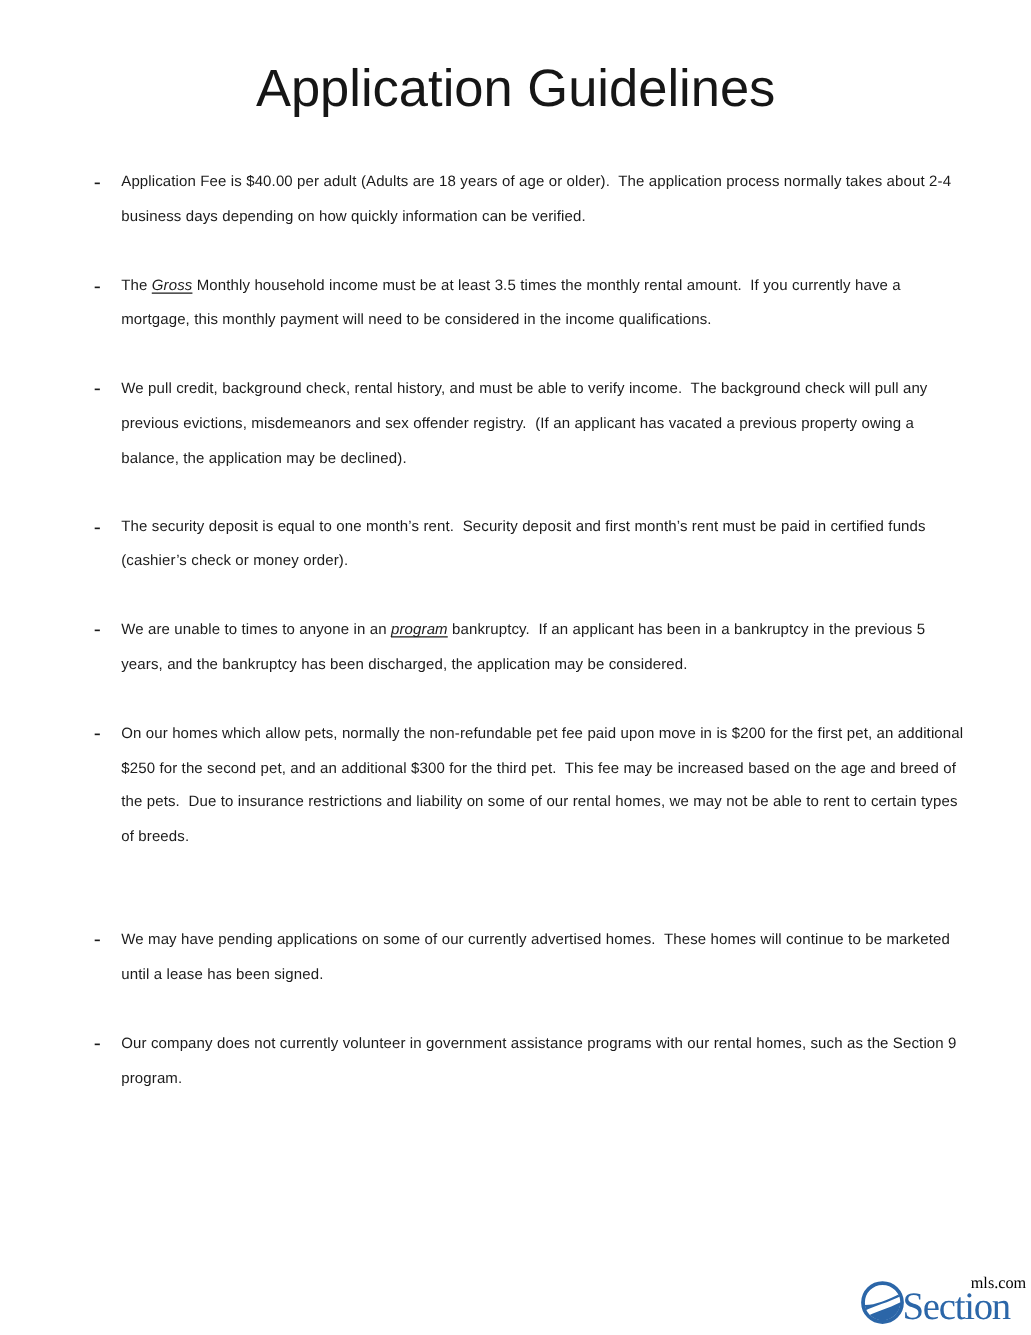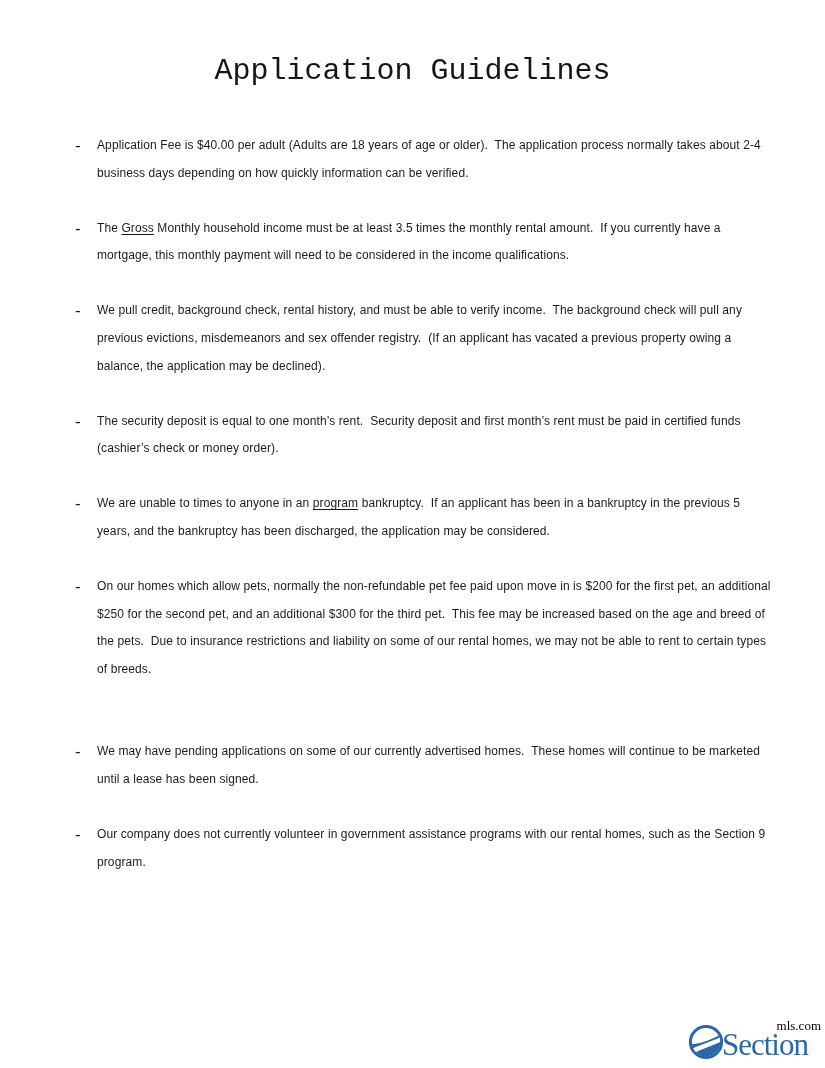--- a/index.html
+++ b/index.html
@@ -12,26 +12,25 @@
     width: 825px;
     height: 1068px;
     background: #ffffff;
     overflow: hidden;
     font-family: "Liberation Sans", sans-serif;
     color: #1b1b1b;
   }
   .doc-title {
     margin: 46px 0 0 0;
     text-align: center;
-    font-size: 30px;
+    font-size: 42px;
     line-height: 50px;
     font-weight: 400;
     letter-spacing: 0px;
     color: #161616;
-    font-family: Liberation Mono, monospace;
   }
   .bullet-list {
     margin-top: 36px;
     padding-left: 75px;
     padding-right: 52px;
   }
   .bullet {
     display: flex;
     align-items: flex-start;
     margin: 0 0 27.5px 0;
@@ -48,20 +47,21 @@
   }
   .bullet .btext {
     margin: 0;
     font-size: 12px;
     line-height: 27.6px;
     letter-spacing: 0.1px;
   }
   .btext .u {
     text-decoration: underline;
     text-underline-offset: 2px;
+    font-style: italic;
   }
   .logo {
     position: absolute;
     right: 4px;
     bottom: 7px;
     display: flex;
     align-items: center;
   }
   .logo-icon {
     width: 38px;

